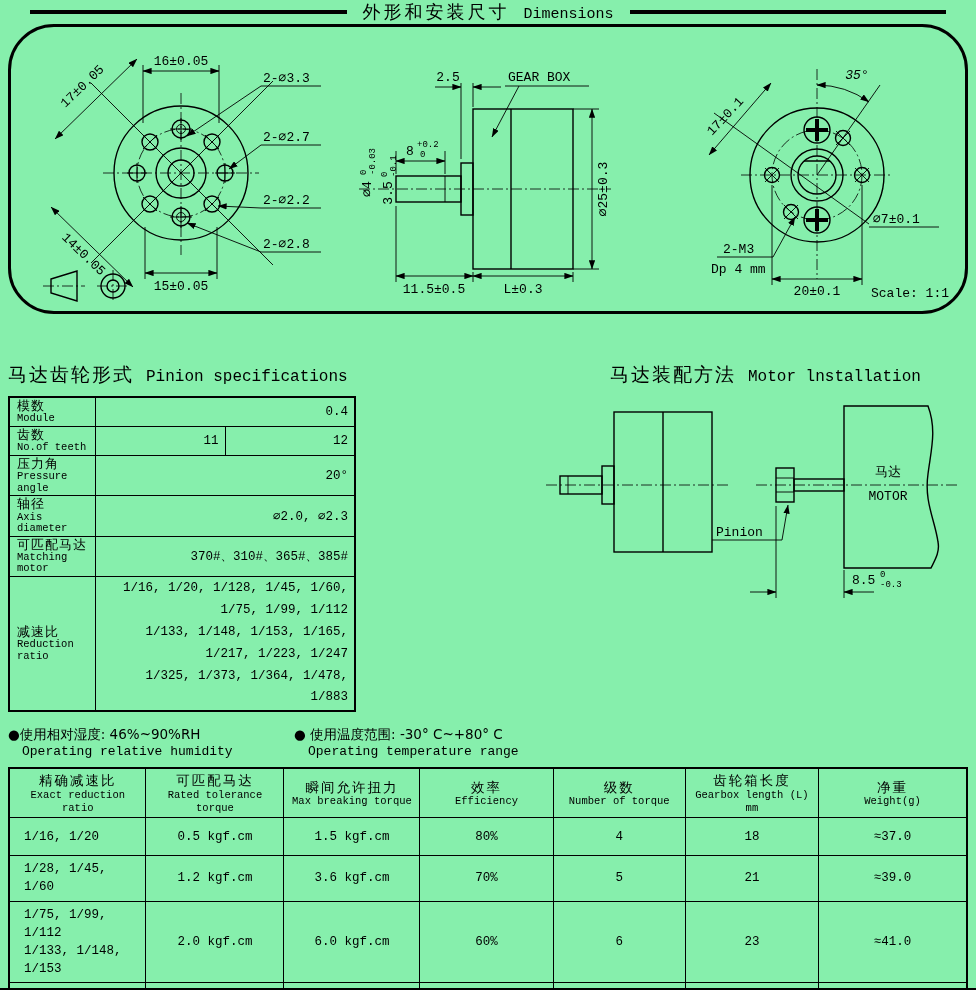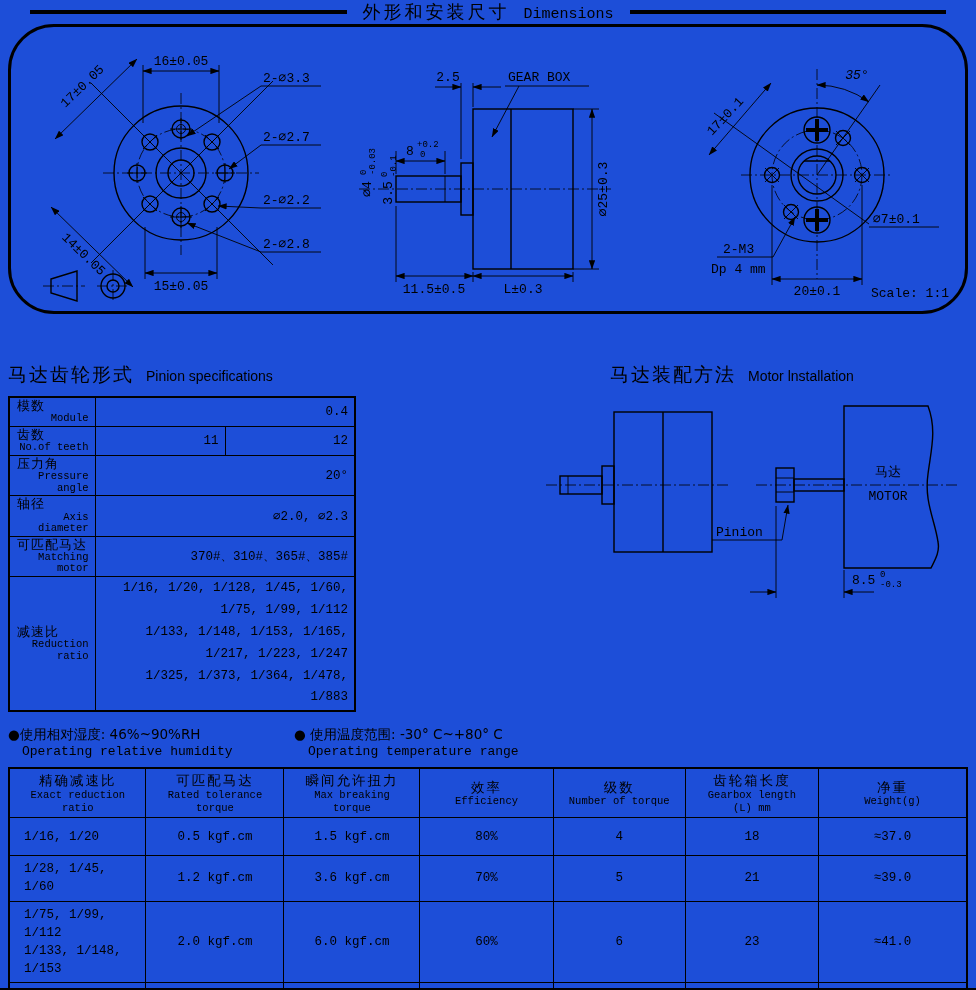--- a/index.html
+++ b/index.html
@@ -1,18 +1,18 @@
 <!DOCTYPE html>
 <html><head>
 <meta charset="utf-8">
 <style>
   * { box-sizing: border-box; margin: 0; padding: 0; }
   html,body { background:#f2f2f2; }
   body { width: 976px; height: 990px; font-family: "DejaVu Sans", sans-serif; color:#000; }
-  .page { position: relative; width: 976px; height: 990px; background: #1d4ed8; overflow: hidden; }
+  .page { position: relative; width: 976px; height: 990px; background: #86efac; overflow: hidden; }
 
   
   .top-title { display:flex; align-items:center; height:24px; padding:0 30px; gap:16px; }
   .tline { flex:1; height:4px; background:#000; }
   .title-text { display:flex; align-items:baseline; gap:14px; white-space:nowrap; }
   .title-zh { font-size:18px; letter-spacing:3px; }
   .title-en { font-size:15px; font-family:"Liberation Mono", monospace; }
 
   
   .dim-box { margin:0 8px; height:290px; border:3px solid #000; border-radius:46px; position:relative; overflow:hidden; }
@@ -24,49 +24,49 @@
   .thin { stroke:#000; stroke-width:0.9; fill:none; }
   .cl { stroke:#000; stroke-width:0.8; fill:none; stroke-dasharray:11 3 2 3; }
   .tol { font-size:9px; }
 
   
   .mid { display:flex; margin-top:48px; }
   .col-left { margin-left:8px; width:462px; }
   .col-right { flex:1; }
   .sec-head { display:flex; align-items:baseline; gap:12px; white-space:nowrap; }
   .sec-head .zh { font-size:19px; letter-spacing:2px; }
-  .sec-head .en { font-size:14px; font-family:Liberation Sans, sans-serif; }
+  .sec-head .en { font-size:16px; font-family:Liberation Mono, monospace; }
   .inst-head { margin-left:140px; }
 
   table { border-collapse:collapse; }
   .pinion-table { margin-top:8px; width:348px; border:2px solid #000; table-layout:fixed; }
   .pinion-table td { border:1px solid #000; padding:1px 6px; }
   .pinion-table td.lbl { width:86px; padding-left:7px; }
   .lbl .zh { font-size:13px; letter-spacing:1px; display:block; line-height:1.1; }
-  .lbl .en { font-size:10.5px; font-family:"Liberation Mono", monospace; display:block; line-height:1.1;text-align:right; }
+  .lbl .en { font-size:10.5px; font-family:"Liberation Mono", monospace; display:block; line-height:1.1; }
   .pinion-table td.val { text-align:right; font-family:"Liberation Mono", monospace; font-size:12.5px; }
   .pinion-table tr { height:29px; }
   .pinion-table tr.red-row { height:73px; }
   .red-lines { text-align:left; padding-left:10px; }
   .red-lines div { line-height:1.75; }
 
   .inst-svg { margin-left:74px; margin-top:4px; display:block; }
 
   
   .notes-row { display:flex; align-items:flex-end; margin:14px 8px 0 8px; }
   .gear-head { flex:0 0 440px; }
   .note { width:252px; }
   .note .zh { font-size:13.5px; white-space:nowrap; }
   .note .en { font-size:13px; font-family:"Liberation Mono", monospace; padding-left:14px; white-space:nowrap; }
   .note + .note { margin-left:34px; }
 
   
   .gear-table { margin:8px 8px 0 8px; width:960px; border:2px solid #000; table-layout:fixed; }
   .gear-table th, .gear-table td { border:1px solid #000; }
-  .gear-table th { font-weight:normal; padding:3px 14px;margin-left:20px; }
+  .gear-table th { font-weight:normal; padding:3px 2px;margin-left:20px; }
   .gear-table th .zh { display:block; font-size:13.5px; letter-spacing:2px; line-height:1.25; }
   .gear-table th .en { display:block; font-size:10.5px; font-family:"Liberation Mono", monospace; line-height:1.2; }
   .gear-table td { text-align:center; font-family:"Liberation Mono", monospace; font-size:12.5px; padding:4px 2px; }
   .gear-table td.ratio { text-align:left; padding-left:14px; }
   .gear-table td.ratio div { line-height:1.45; }
   .gear-table td.ratio div:empty { display:none; }
   .gear-table tr.r1 { height:38px; }
   .gear-table tr.r2 { height:36px; }
   .bottom-line { position:absolute; left:0; right:0; bottom:0; height:2px; background:#000; }
 </style>

